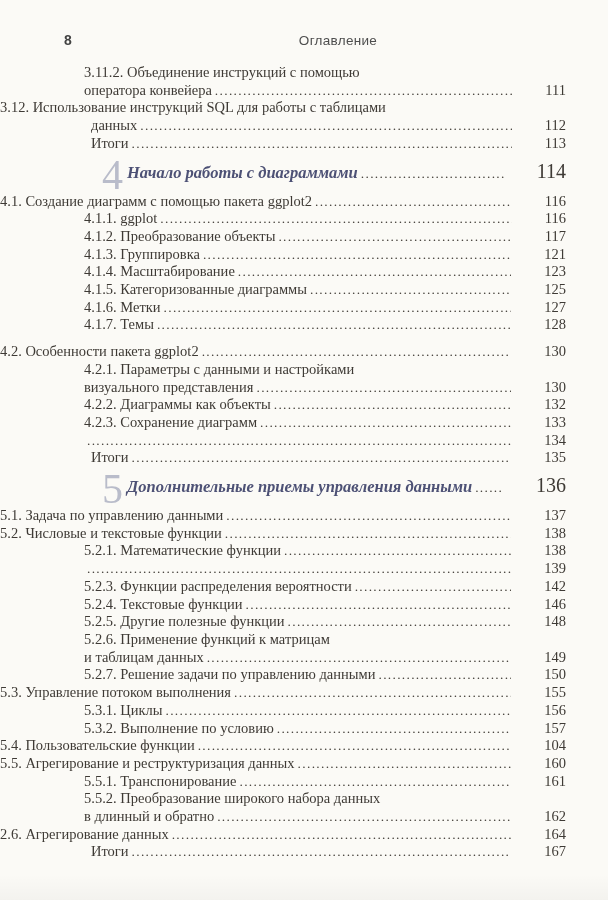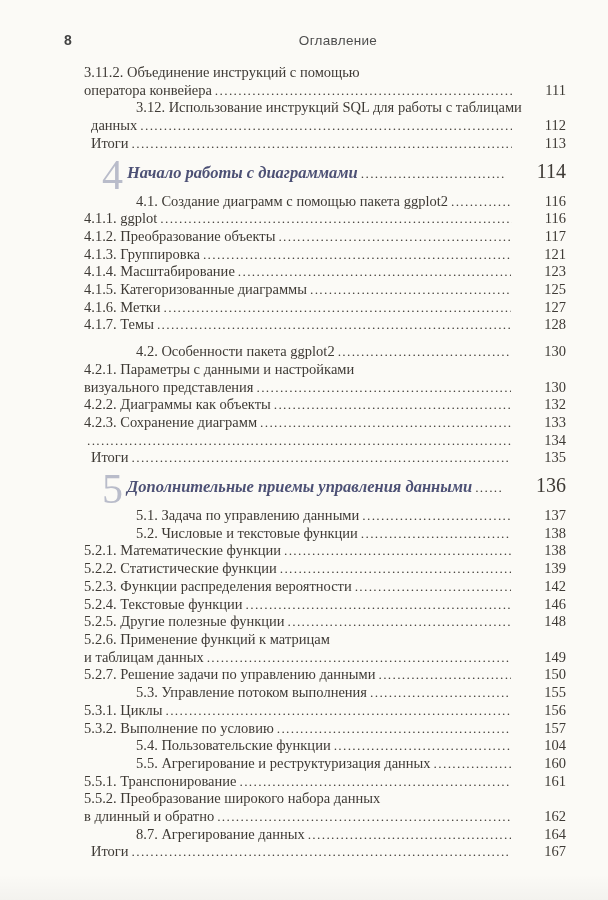--- a/index.html
+++ b/index.html
@@ -66,21 +66,21 @@
     flex: 1;
     overflow: hidden;
     white-space: nowrap;
     letter-spacing: 1.3px;
     font-size: 13.5px;
     margin: 0 2px 0 3px;
     color: var(--dots);
   }
   .row .pg { white-space: nowrap; margin-left: 31px; }
   .indent-cont { padding-left: 91px; }
-  .indent-l1   { padding-left: 136px; }
+  .indent-l1   { }
   .indent-l2   { padding-left: 84px; }
   .gap-before  { margin-top: 9px; }
   .row.chapter {
     position: relative;
     padding-left: 127px;
     margin: 6px 0 7px 0;
     line-height: 24px;
     overflow: visible;
   }
   .row.chapter .chnum {
@@ -250,21 +250,20 @@
     <span class="pg">138</span>
   </div>
 
   <div class="row indent-l2">
     <span class="t">5.2.1. Математические функции</span>
     <span class="dots">............................................................................................................................................................................................................................</span>
     <span class="pg">138</span>
   </div>
 
   <div class="row indent-l2">
-    <span class="t">5.2.2. Статистические функции</span>
     <span class="dots">............................................................................................................................................................................................................................</span>
     <span class="pg">139</span>
   </div>
 
   <div class="row indent-l2">
     <span class="t">5.2.3. Функции распределения вероятности</span>
     <span class="dots">............................................................................................................................................................................................................................</span>
     <span class="pg">142</span>
   </div>
 
@@ -338,21 +337,21 @@
 
   </div>
 
   <div class="row indent-l2">
     <span class="t">в длинный и обратно</span>
     <span class="dots">............................................................................................................................................................................................................................</span>
     <span class="pg">162</span>
   </div>
 
   <div class="row indent-l1">
-    <span class="t">8.7. Агрегирование данных</span>
+    <span class="t">2.6. Агрегирование данных</span>
     <span class="dots">............................................................................................................................................................................................................................</span>
     <span class="pg">164</span>
   </div>
 
   <div class="row indent-cont">
     <span class="t">Итоги</span>
     <span class="dots">............................................................................................................................................................................................................................</span>
     <span class="pg">167</span>
   </div>
 </div>

